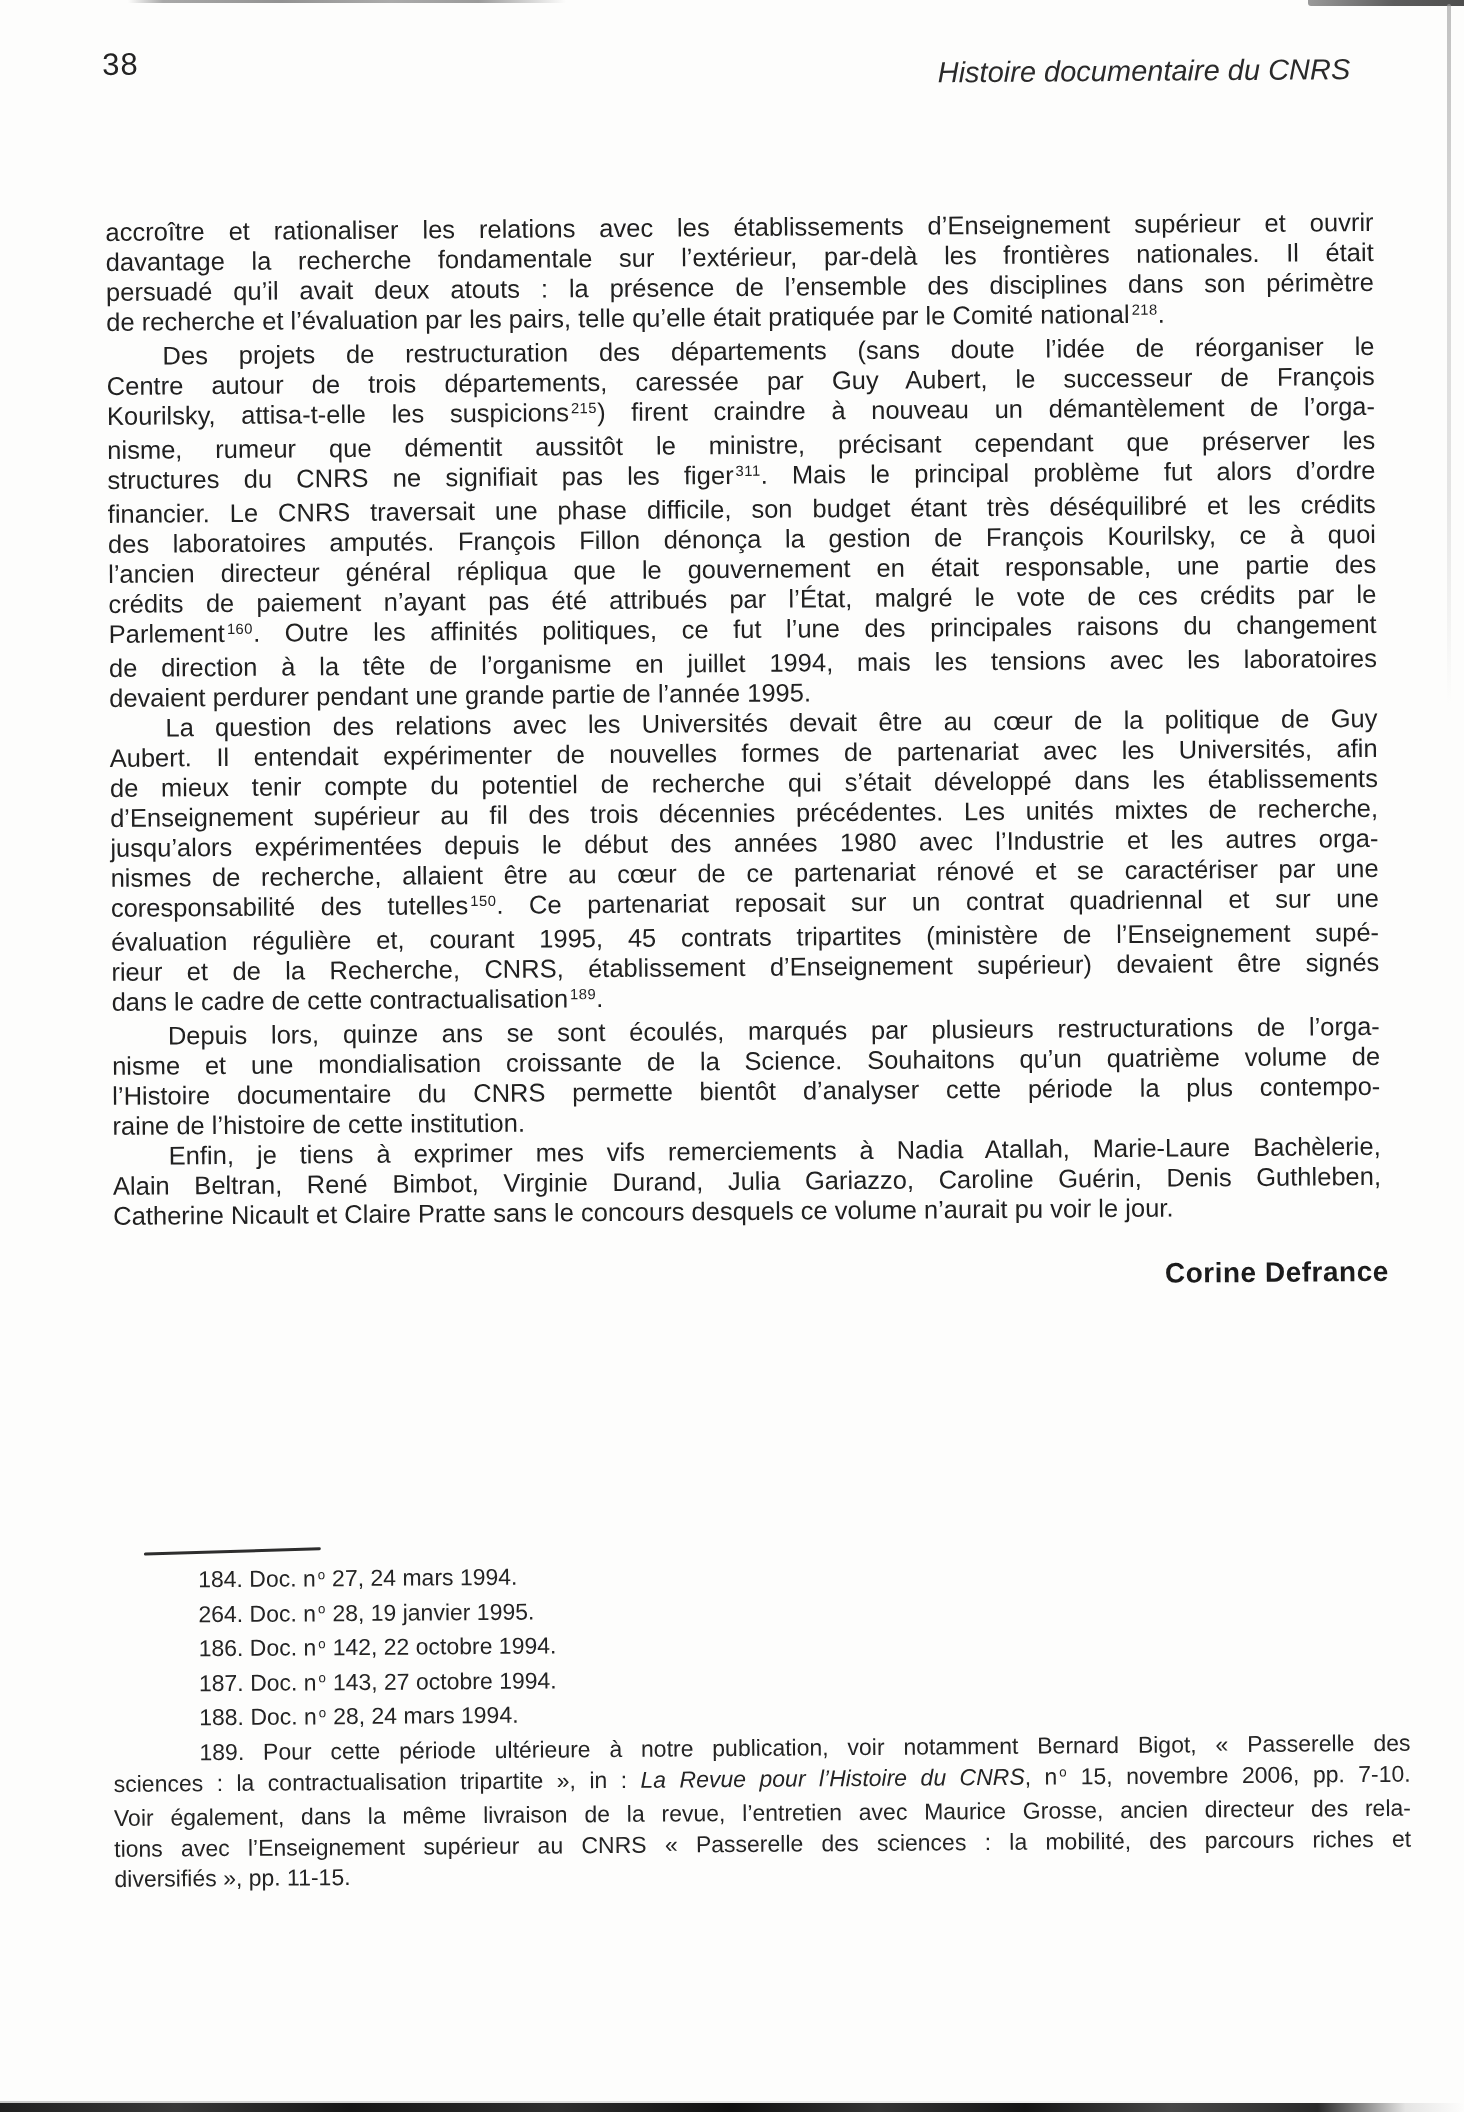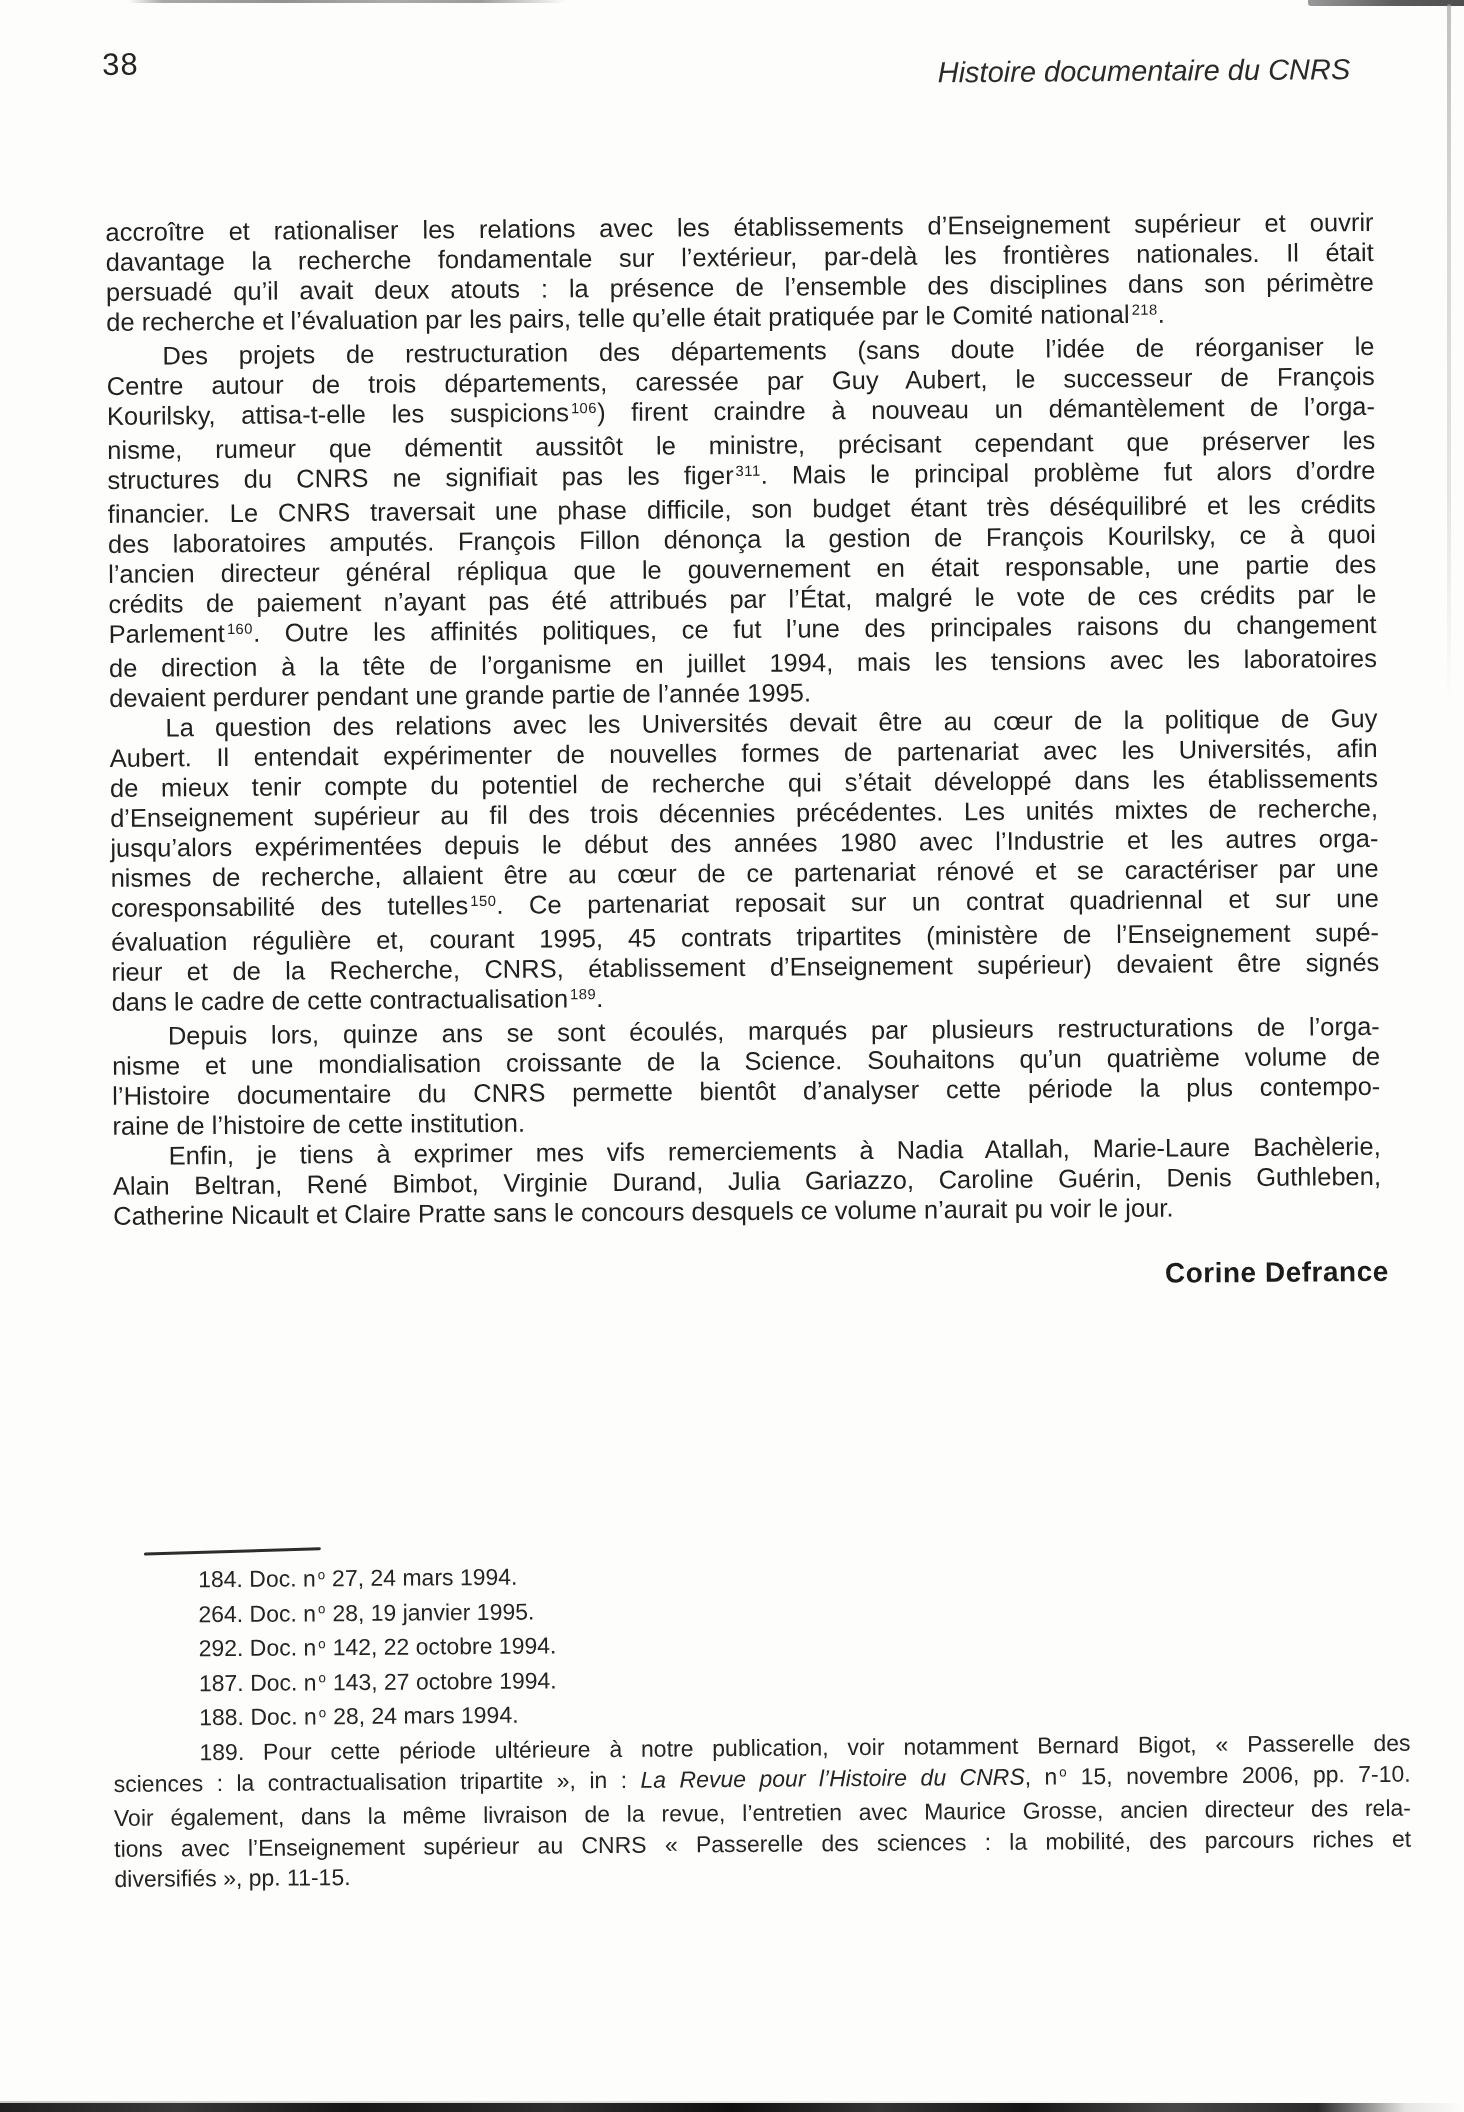--- a/index.html
+++ b/index.html
@@ -101,21 +101,21 @@
   <div class="body-block">
       <div>
         <div class="line j"><span>accroître et rationaliser les relations avec les établissements d’Enseignement supérieur et ouvrir</span></div>
         <div class="line j"><span>davantage la recherche fondamentale sur l’extérieur, par-delà les frontières nationales. Il était</span></div>
         <div class="line j"><span>persuadé qu’il avait deux atouts : la présence de l’ensemble des disciplines dans son périmètre</span></div>
         <div class="line"><span>de recherche et l’évaluation par les pairs, telle qu’elle était pratiquée par le Comité national</span><span class="sup">218</span><span>.</span></div>
       </div>
       <div>
         <div class="line j ind"><span>Des projets de restructuration des départements (sans doute l’idée de réorganiser le</span></div>
         <div class="line j"><span>Centre autour de trois départements, caressée par Guy Aubert, le successeur de François</span></div>
-        <div class="line j"><span>Kourilsky, attisa-t-elle les suspicions</span><span class="sup">106</span><span>) firent craindre à nouveau un démantèlement de l’orga-</span></div>
+        <div class="line j"><span>Kourilsky, attisa-t-elle les suspicions</span><span class="sup">215</span><span>) firent craindre à nouveau un démantèlement de l’orga-</span></div>
         <div class="line j"><span>nisme, rumeur que démentit aussitôt le ministre, précisant cependant que préserver les</span></div>
         <div class="line j"><span>structures du CNRS ne signifiait pas les figer</span><span class="sup">311</span><span>. Mais le principal problème fut alors d’ordre</span></div>
         <div class="line j"><span>financier. Le CNRS traversait une phase difficile, son budget étant très déséquilibré et les crédits</span></div>
         <div class="line j"><span>des laboratoires amputés. François Fillon dénonça la gestion de François Kourilsky, ce à quoi</span></div>
         <div class="line j"><span>l’ancien directeur général répliqua que le gouvernement en était responsable, une partie des</span></div>
         <div class="line j"><span>crédits de paiement n’ayant pas été attribués par l’État, malgré le vote de ces crédits par le</span></div>
         <div class="line j"><span>Parlement</span><span class="sup">160</span><span>. Outre les affinités politiques, ce fut l’une des principales raisons du changement</span></div>
         <div class="line j"><span>de direction à la tête de l’organisme en juillet 1994, mais les tensions avec les laboratoires</span></div>
         <div class="line"><span>devaient perdurer pendant une grande partie de l’année 1995.</span></div>
       </div>
@@ -148,21 +148,21 @@
 
   <div class="fn-separator"></div>
   <div class="footnotes">
       <div>
         <div class="line ind"><span>184. Doc. n</span><span class="sup">o</span><span> 27, 24 mars 1994.</span></div>
       </div>
       <div>
         <div class="line ind"><span>264. Doc. n</span><span class="sup">o</span><span> 28, 19 janvier 1995.</span></div>
       </div>
       <div>
-        <div class="line ind"><span>292. Doc. n</span><span class="sup">o</span><span> 142, 22 octobre 1994.</span></div>
+        <div class="line ind"><span>186. Doc. n</span><span class="sup">o</span><span> 142, 22 octobre 1994.</span></div>
       </div>
       <div>
         <div class="line ind"><span>187. Doc. n</span><span class="sup">o</span><span> 143, 27 octobre 1994.</span></div>
       </div>
       <div>
         <div class="line ind"><span>188. Doc. n</span><span class="sup">o</span><span> 28, 24 mars 1994.</span></div>
       </div>
       <div>
         <div class="line j ind"><span>189. Pour cette période ultérieure à notre publication, voir notamment Bernard Bigot, « Passerelle des</span></div>
         <div class="line j"><span>sciences : la contractualisation tripartite », in : </span><span class="it">La Revue pour l’Histoire du CNRS</span><span>, n</span><span class="sup">o</span><span> 15, novembre 2006, pp. 7-10.</span></div>

